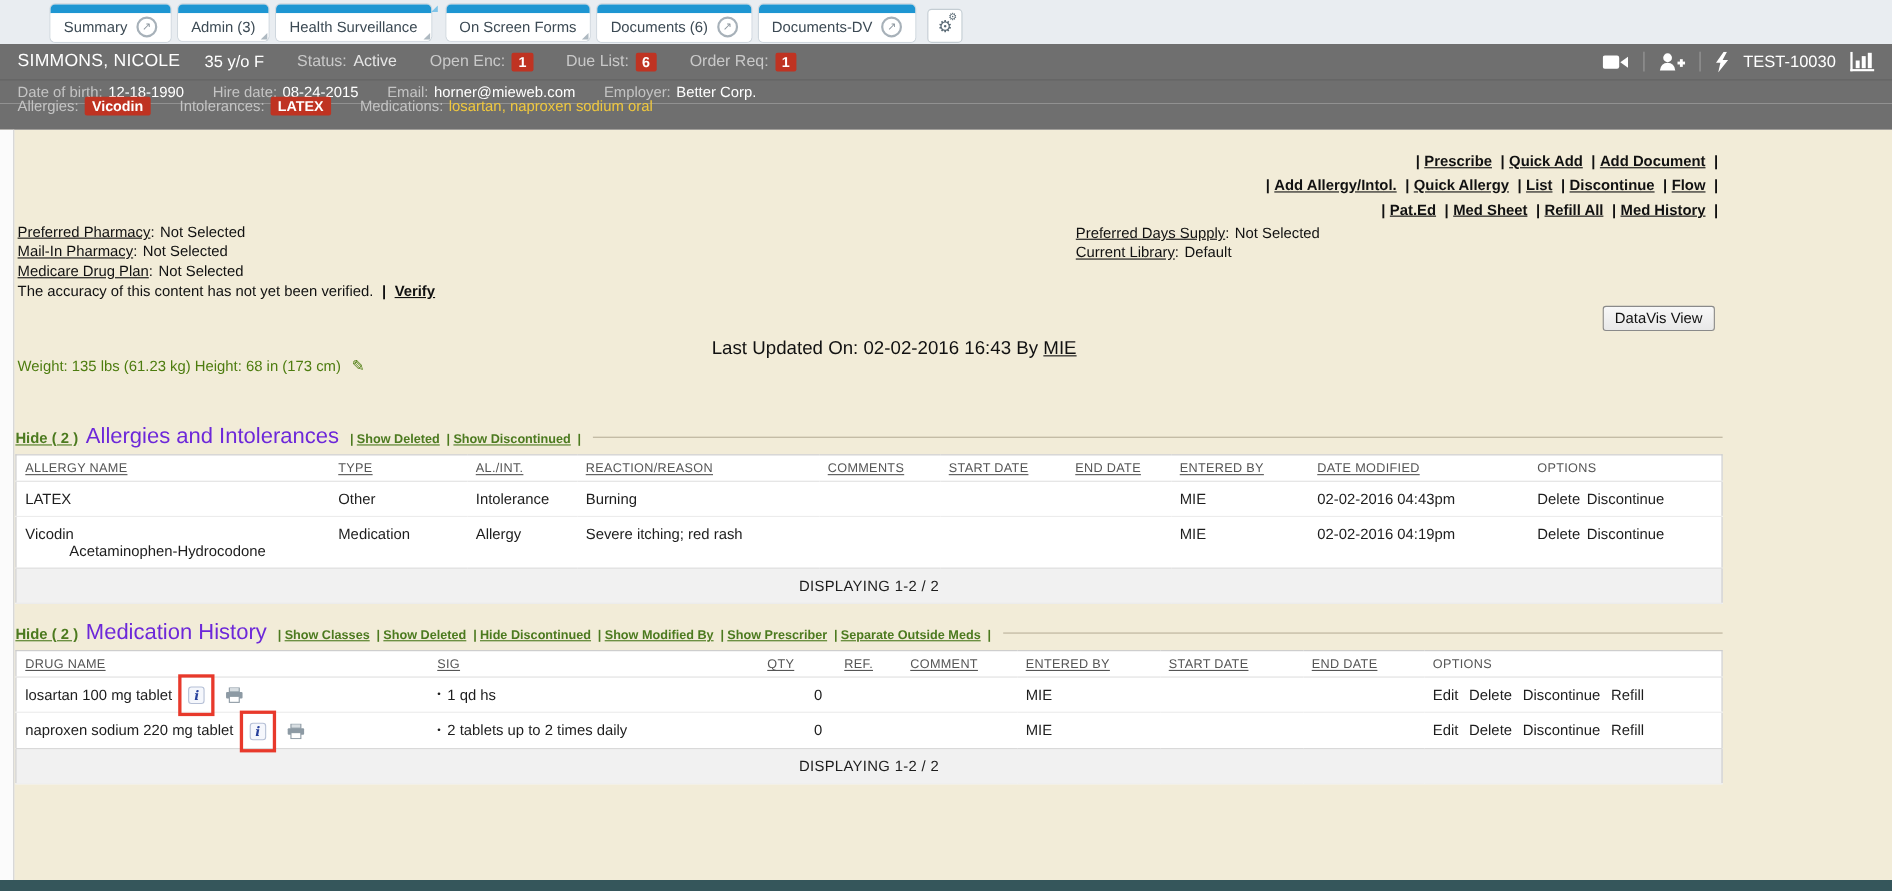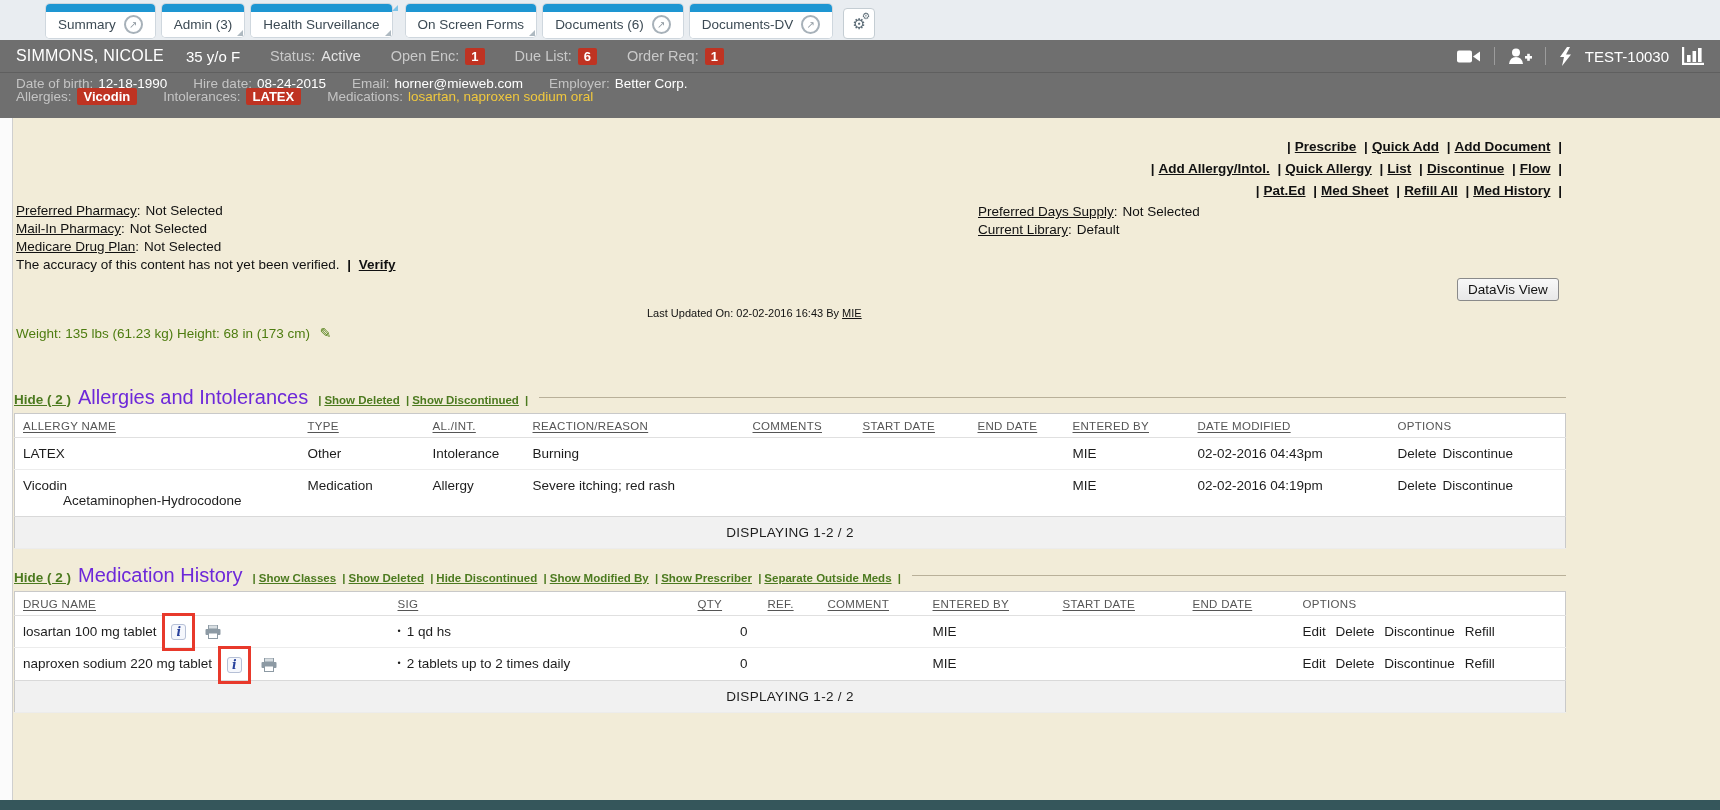--- a/index.html
+++ b/index.html
@@ -53,21 +53,21 @@
   .bar { margin:0 4px; font-weight:bold; color:#111; }
   .bar.grn { color:#4c7a1f; font-weight:bold; margin:0 3px; }
 
   .pharm { position:absolute; left:16px; top:84px; font-size:13.5px; color:#111; line-height:18px; }
   .ulab { text-decoration:underline; cursor:pointer; }
   .colon { margin-right:5px; }
   .supply { position:absolute; left:978px; top:85px; font-size:13.5px; color:#111; line-height:18px; }
   .verify { font-weight:bold; text-decoration:underline; cursor:pointer; }
 
   .datavis { position:absolute; left:1457px; top:160px; background:linear-gradient(#f8f8f8,#e8e8e8); border:1px solid #8a8a8a; border-radius:3px; font-size:13.5px; color:#111; padding:3px 10px; cursor:pointer; font-family:inherit; }
-  .lastupd { position:absolute; left:647px; top:189px; font-size:11px; color:#111; }
+  .lastupd { position:absolute; left:647px; top:189px; font-size:17px; color:#111; }
   .lastupd a { color:#111; text-decoration:underline; cursor:pointer; }
   .vitals { position:absolute; left:16px; top:207px; font-size:13.5px; color:#4d7c0f; }
   .pencil { font-family:"DejaVu Sans",sans-serif; font-size:14px; margin-left:6px; cursor:pointer; }
 
   
   .section { position:absolute; left:14px; width:1552px; }
   .sec-allergy { top:268px; }
   .sec-meds { top:446px; }
   .sechead { display:flex; align-items:baseline; margin-bottom:4px; }
   .hidelnk { color:#4c7a1f; font-weight:bold; font-size:13.5px; text-decoration:underline; cursor:pointer; margin-right:7px; }

